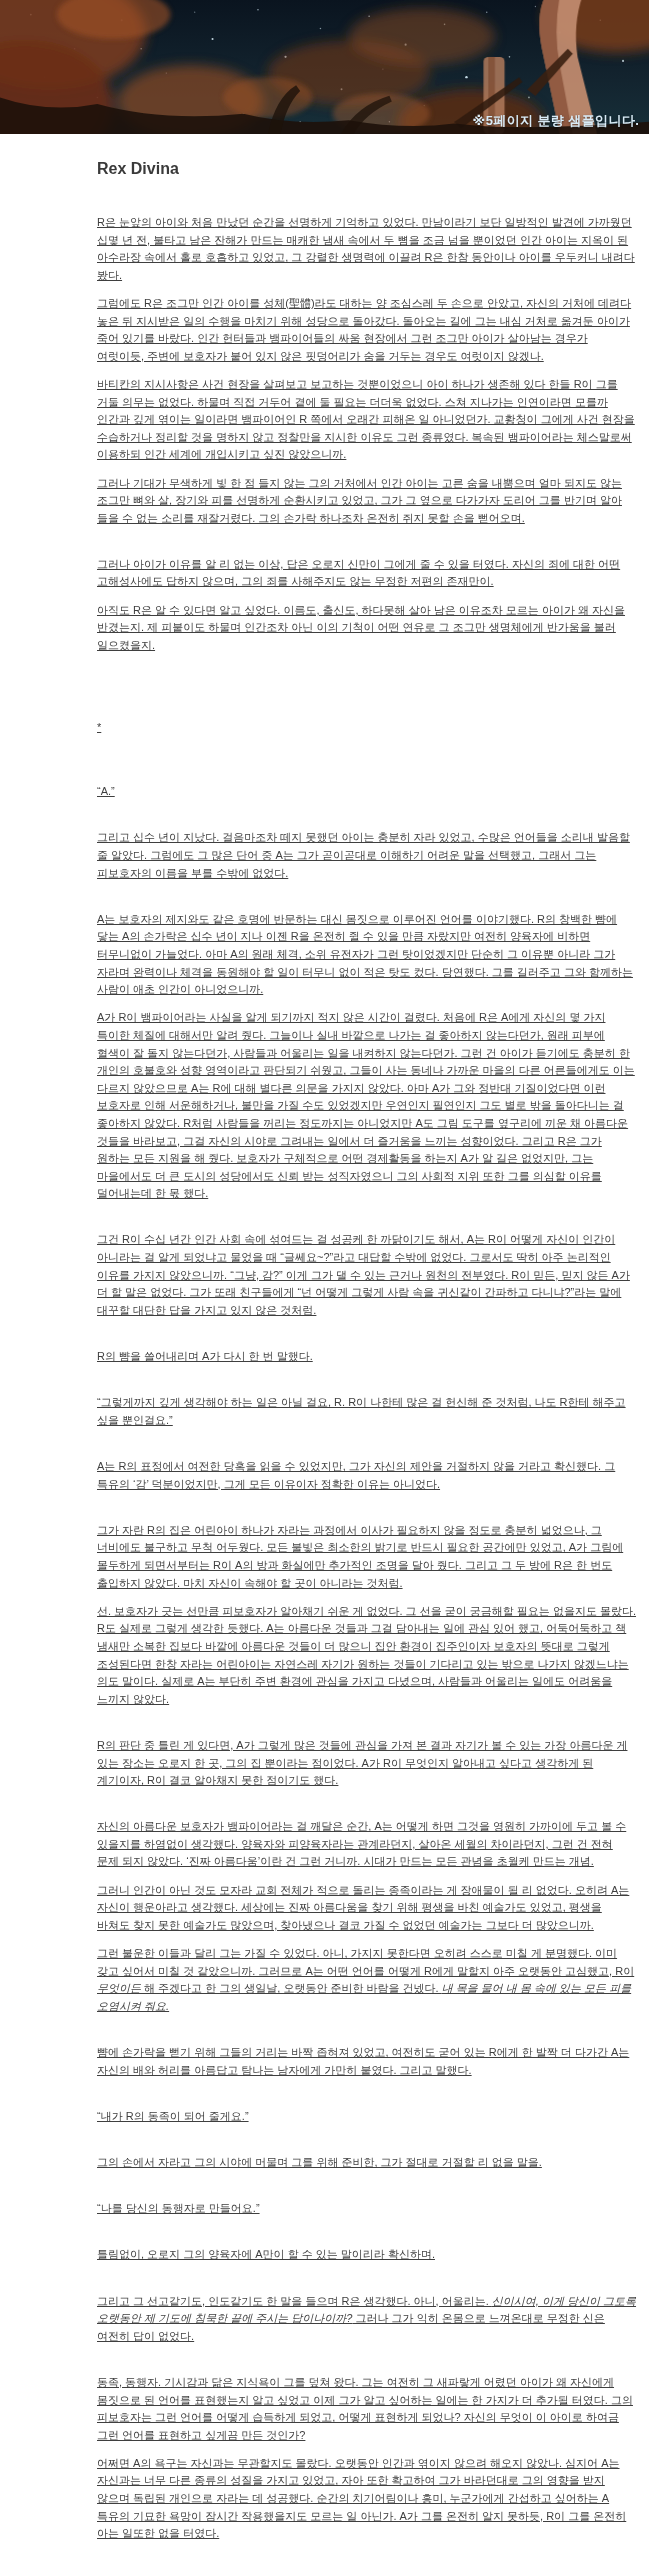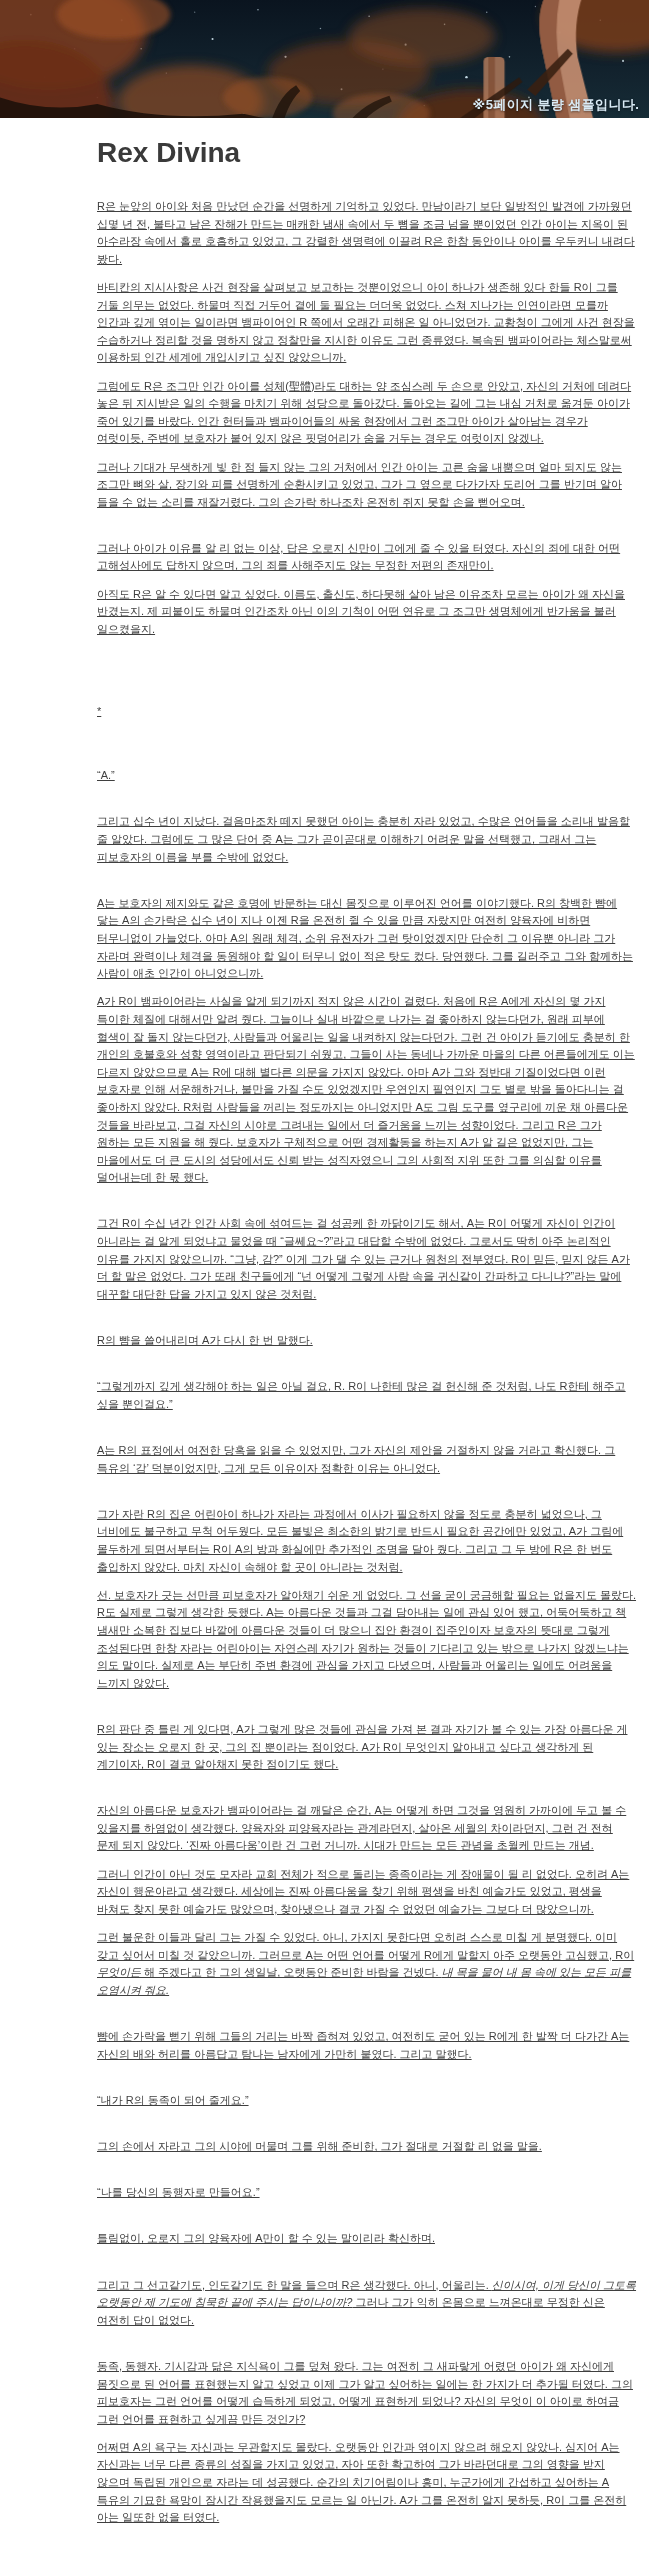--- a/index.html
+++ b/index.html
@@ -9,21 +9,21 @@
     min-height: 2576px;
     background: #ffffff;
     font-family: "Liberation Sans", "DejaVu Sans", sans-serif;
     color: #3f3f3f;
   }
   .page { width: 649px; position: relative; }
 
   
   .hero {
     position: relative;
-    height: 118px;
+    height: 134px;
     overflow: hidden;
     background: linear-gradient(180deg, #0b1722 0%, #132736 60%, #16303c 100%);
   }
   .hero svg { display: block; width: 649px; height: 134px; }
   .hero-badge {
     position: absolute;
     right: 9.7px;
     bottom: 4px;
     font-size: 13px;
     font-weight: bold;
@@ -31,21 +31,21 @@
     letter-spacing: 0.4px;
     text-shadow: 0 0.8px 2.4px rgba(0,0,0,0.55);
     white-space: nowrap;
   }
 
   
   .content {
     padding: 0 11.4px 70px 97px; 
   }
   .title {
-    font-size: 28px;
+    font-size: 16px;
     line-height: 29px;
     font-weight: 700;
     color: #3a3a3a;
     margin: 20px 0 31px 0;
   }
   .para {
     margin: 0 0 10.6px 0;
     font-size: 11px;
     line-height: 17.6px;
     color: #3f3f3f;
@@ -144,22 +144,22 @@
       </g>
     </svg>
 
     <div class="hero-badge">※5페이지 분량 샘플입니다.</div>
   </div>
 
   <div class="content">
     <h1 class="title">Rex Divina</h1>
     <div id="article-body">
         <p class="para"><span>R은 눈앞의 아이와 처음 만났던 순간을 선명하게 기억하고 있었다. 만남이라기 보단 일방적인 발견에 가까웠던 십몇 년 전, 불타고 남은 잔해가 만드는 매캐한 냄새 속에서 두 뼘을 조금 넘을 뿐이었던 인간 아이는 지옥이 된 아수라장 속에서 홀로 호흡하고 있었고, 그 강렬한 생명력에 이끌려 R은 한참 동안이나 아이를 우두커니 내려다 봤다.</span></p>
+        <p class="para"><span>그럼에도 R은 조그만 인간 아이를 성체(聖體)라도 대하는 양 조심스레 두 손으로 안았고, 자신의 거처에 데려다 놓은 뒤 지시받은 일의 수행을 마치기 위해 성당으로 돌아갔다. 돌아오는 길에 그는 내심 거처로 옮겨둔 아이가 죽어 있기를 바랐다. 인간 헌터들과 뱀파이어들의 싸움 현장에서 그런 조그만 아이가 살아남는 경우가 여럿이듯, 주변에 보호자가 붙어 있지 않은 핏덩어리가 숨을 거두는 경우도 여럿이지 않겠나.</span></p>
         <p class="para"><span>바티칸의 지시사항은 사건 현장을 살펴보고 보고하는 것뿐이었으니 아이 하나가 생존해 있다 한들 R이 그를 거둘 의무는 없었다. 하물며 직접 거두어 곁에 둘 필요는 더더욱 없었다. 스쳐 지나가는 인연이라면 모를까 인간과 깊게 엮이는 일이라면 뱀파이어인 R 쪽에서 오래간 피해온 일 아니었던가. 교황청이 그에게 사건 현장을 수습하거나 정리할 것을 명하지 않고 정찰만을 지시한 이유도 그런 종류였다. 복속된 뱀파이어라는 체스말로써 이용하되 인간 세계에 개입시키고 싶진 않았으니까.</span></p>
-        <p class="para"><span>그럼에도 R은 조그만 인간 아이를 성체(聖體)라도 대하는 양 조심스레 두 손으로 안았고, 자신의 거처에 데려다 놓은 뒤 지시받은 일의 수행을 마치기 위해 성당으로 돌아갔다. 돌아오는 길에 그는 내심 거처로 옮겨둔 아이가 죽어 있기를 바랐다. 인간 헌터들과 뱀파이어들의 싸움 현장에서 그런 조그만 아이가 살아남는 경우가 여럿이듯, 주변에 보호자가 붙어 있지 않은 핏덩어리가 숨을 거두는 경우도 여럿이지 않겠나.</span></p>
         <p class="para"><span>그러나 기대가 무색하게 빛 한 점 들지 않는 그의 거처에서 인간 아이는 고른 숨을 내뿜으며 얼마 되지도 않는 조그만 뼈와 살, 장기와 피를 선명하게 순환시키고 있었고, 그가 그 옆으로 다가가자 도리어 그를 반기며 알아 들을 수 없는 소리를 재잘거렸다. 그의 손가락 하나조차 온전히 쥐지 못할 손을 뻗어오며.</span></p>
         <div class="gap"></div>
         <p class="para"><span>그러나 아이가 이유를 알 리 없는 이상, 답은 오로지 신만이 그에게 줄 수 있을 터였다. 자신의 죄에 대한 어떤 고해성사에도 답하지 않으며, 그의 죄를 사해주지도 않는 무정한 저편의 존재만이.</span></p>
         <p class="para"><span>아직도 R은 알 수 있다면 알고 싶었다. 이름도, 출신도, 하다못해 살아 남은 이유조차 모르는 아이가 왜 자신을 반겼는지. 제 피붙이도 하물며 인간조차 아닌 이의 기척이 어떤 연유로 그 조그만 생명체에게 반가움을 불러 일으켰을지.</span></p>
         <div class="gap"></div>
         <div class="gap"></div>
         <div class="gap"></div>
         <p class="para divider"><span>*</span></p>
         <div class="gap"></div>
         <div class="gap"></div>

